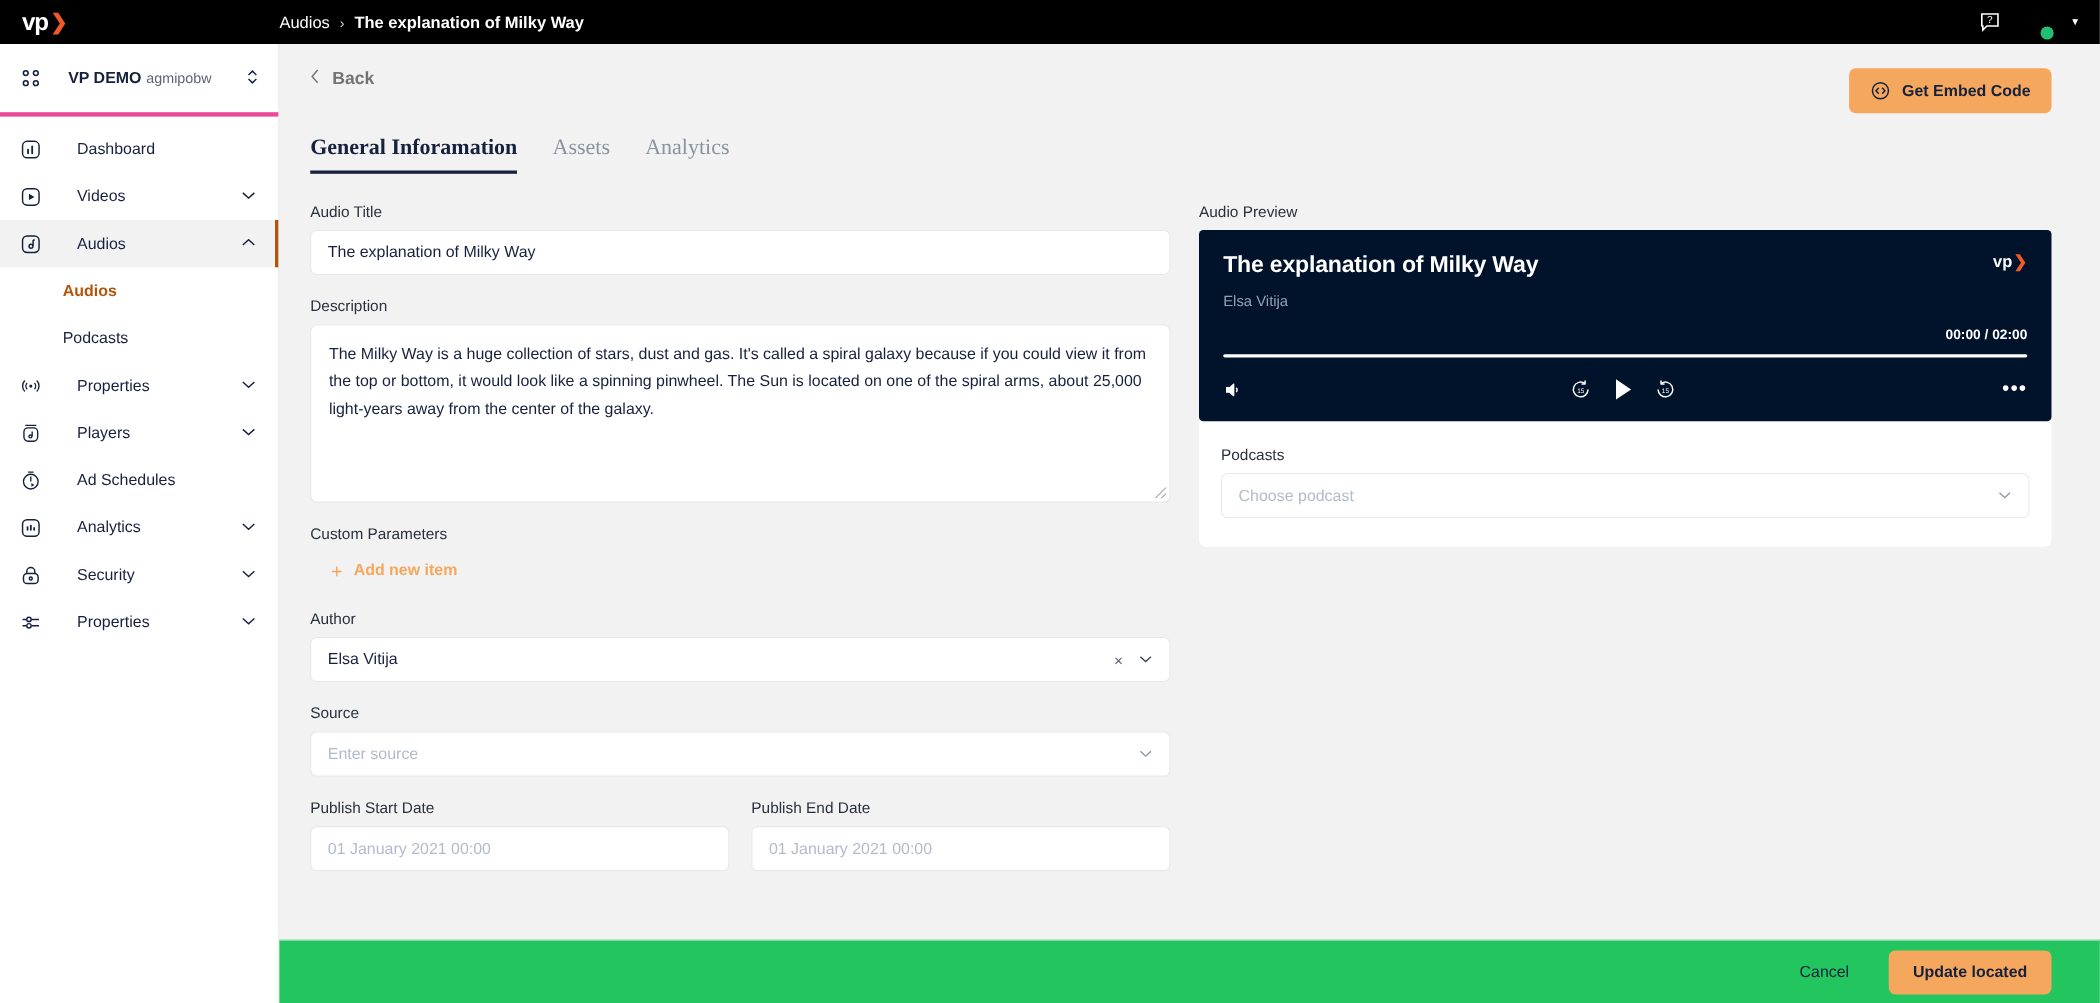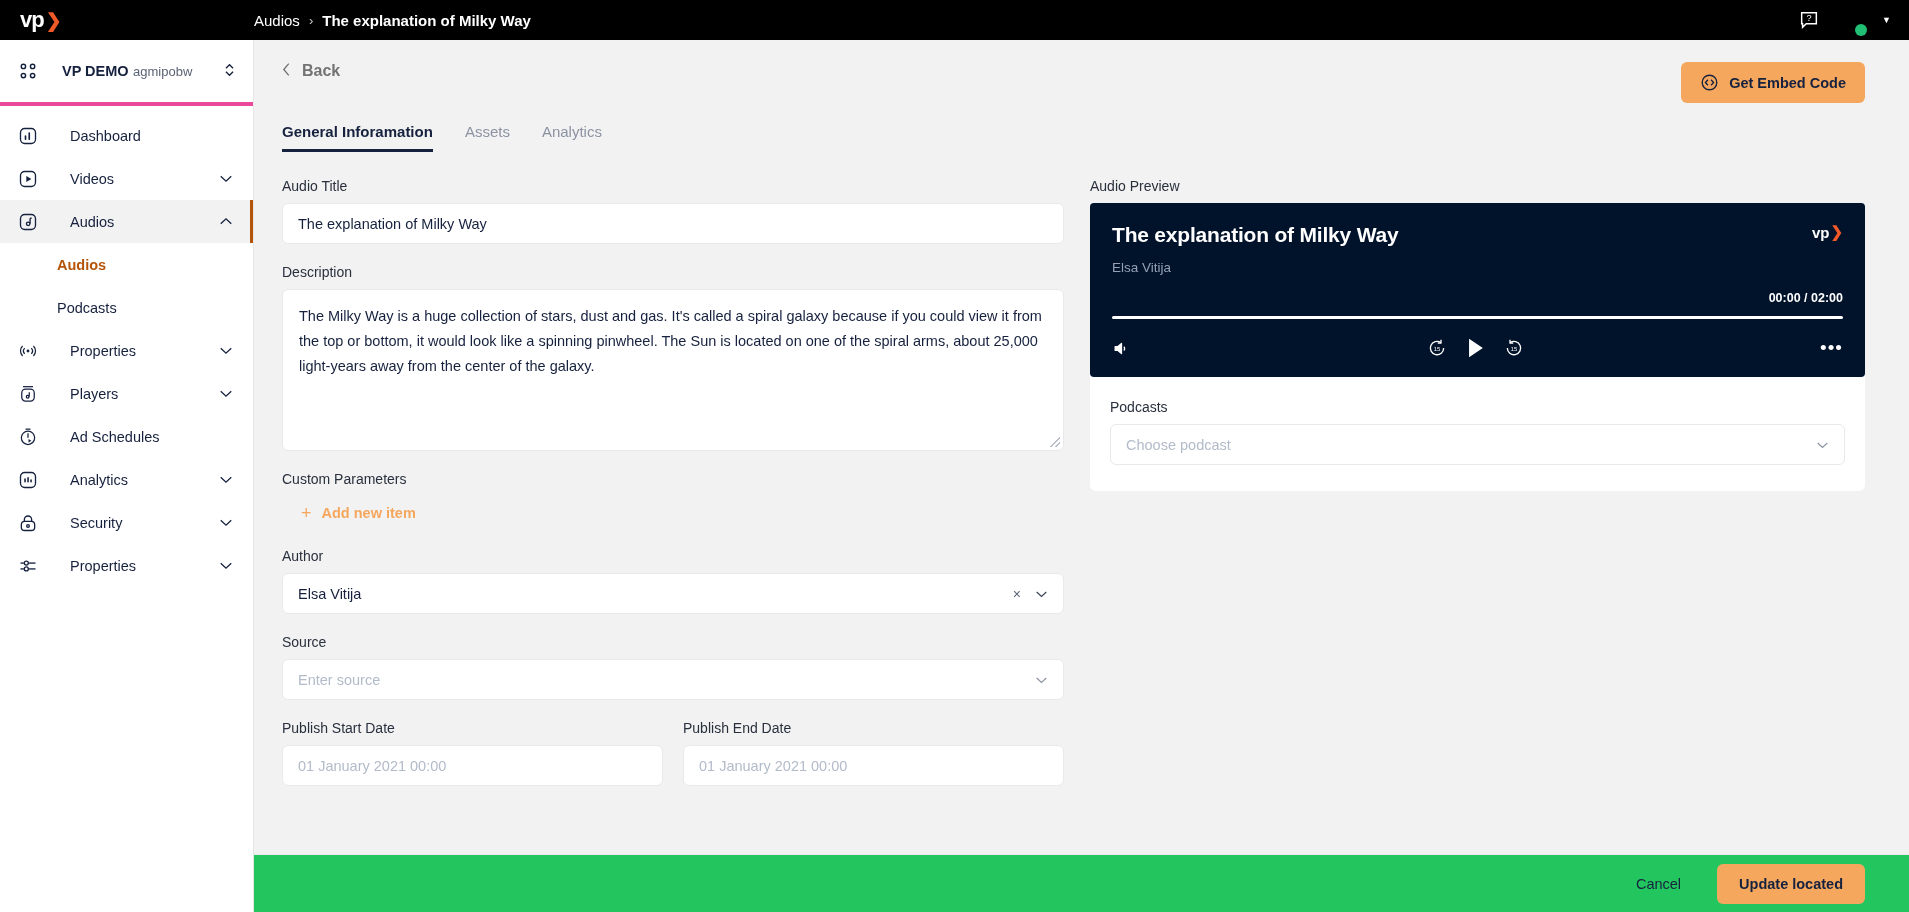--- a/index.html
+++ b/index.html
@@ -90,22 +90,22 @@
   .embed-btn {
     margin-left: auto; display: flex; align-items: center; gap: 10px;
     background: #f5a75e; color: #16213e; font-weight: bold; font-size: 14.5px;
     border: none; border-radius: 6px; padding: 11px 19px; cursor: pointer;
     font-family: inherit;
   }
   .embed-ic { width: 19px; height: 19px; }
 
   .tabs { display: flex; gap: 0; margin-top: 20px; }
   .tab {
-    font-size: 15px; color: #8b93a3; padding: 0 0 9px 0; margin-right: 32px;
-    cursor: pointer; border-bottom: 3px solid transparent;
+    font-size: 20px; color: #8b93a3; padding: 0 0 9px 0; margin-right: 32px;
+    cursor: pointer; border-bottom: 3px solid transparent; font-family: Liberation Serif, serif;
   }
   .tab.active { color: #16213e; font-weight: bold; border-bottom-color: #16213e; }
 
   .cols { display: flex; gap: 26px; margin-top: 26px; }
   .col-left { width: 782px; flex: 0 0 782px; }
   .col-right { flex: 1 1 auto; min-width:0; }
 
   .fld { margin-bottom: 20px; }
   .flabel { font-size: 14px; color: #29303d; margin-bottom: 9px; display:block; }
   .fbox {

